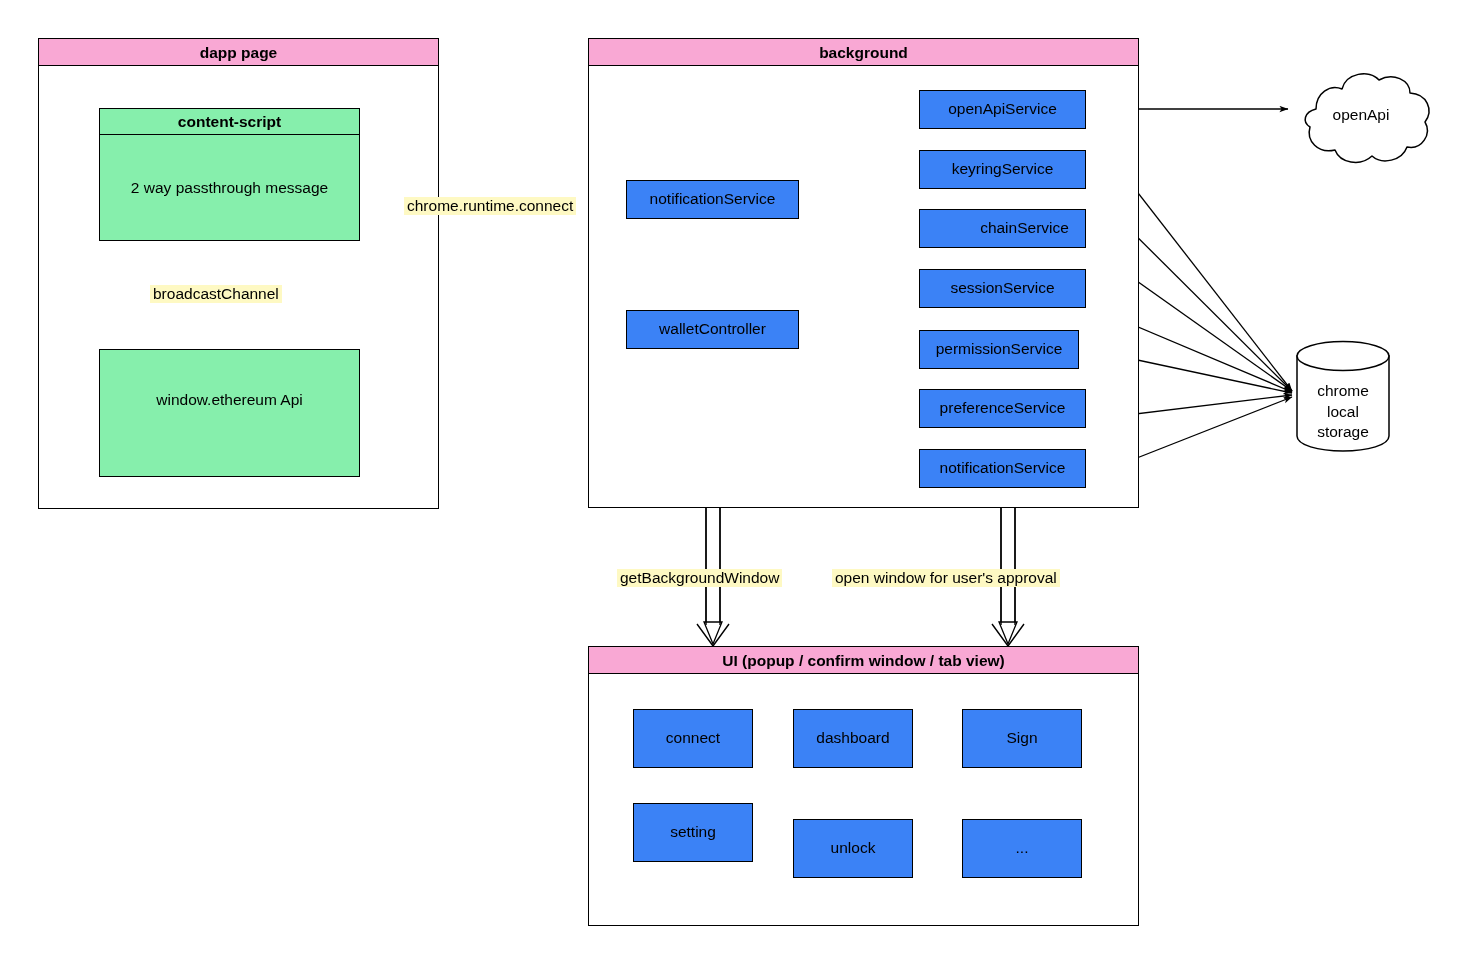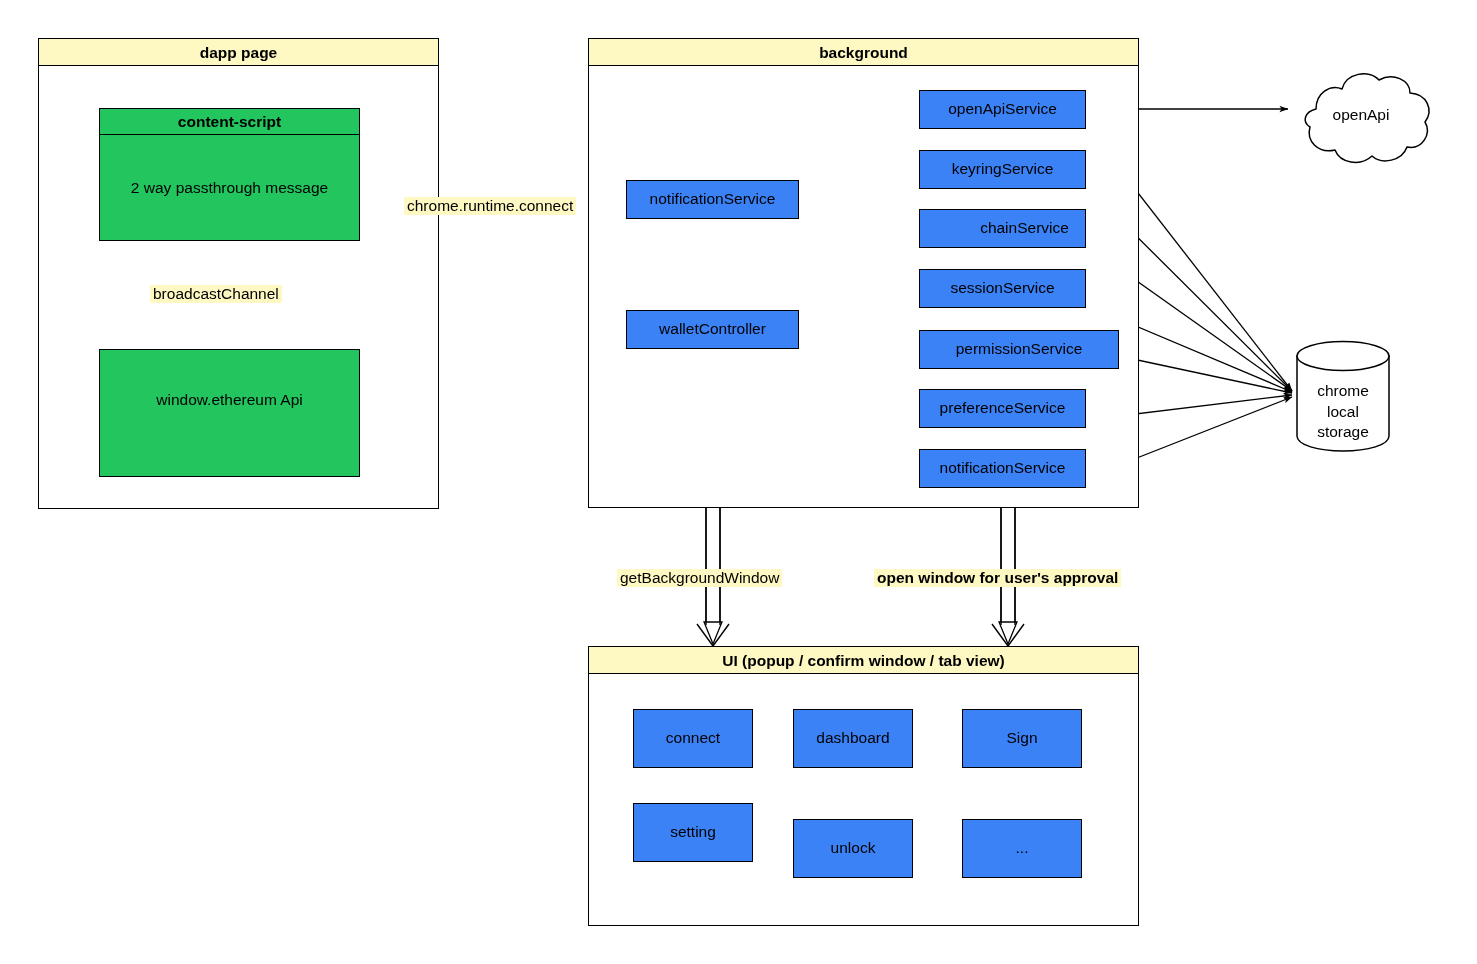--- a/index.html
+++ b/index.html
@@ -38,40 +38,40 @@
     left: 0;
     top: 0;
     width: 100%;
     height: 27px;
     line-height: 27px;
     text-align: center;
     font-weight: bold;
     font-size: 15.5px;
     border-bottom: 1.6px solid #000;
     box-sizing: border-box;
-    background: #fef9c3;
+    background: #f9a8d4;
   }
   
   .node {
     position: absolute;
     border: 1.6px solid #000;
     background: #3b82f6;
     box-sizing: border-box;
     display: flex;
     align-items: center;
     justify-content: center;
     text-align: center;
     font-size: 15.5px;
     line-height: 1.2;
   }
   
   .titled-box {
     position: absolute;
     border: 1.6px solid #000;
-    background: #22c55e;
+    background: #86efac;
     box-sizing: border-box;
   }
   .titled-box .tb-head {
     height: 26px;
     line-height: 26px;
     text-align: center;
     font-weight: bold;
     font-size: 15.5px;
     border-bottom: 1.6px solid #000;
     box-sizing: border-box;
@@ -216,21 +216,21 @@
   </div>
   <div class="node" style="left:919px; top:150px; width:167px; height:39px;">
     <span>keyringService</span>
   </div>
   <div class="node" style="left:919px; top:209px; width:167px; height:39px;padding-left:44px;">
     <span>chainService</span>
   </div>
   <div class="node" style="left:919px; top:269px; width:167px; height:39px;">
     <span>sessionService</span>
   </div>
-  <div class="node" style="left:919px; top:330px; width:200px; height:39px;">
+  <div class="node" style="left:919px; top:330px; width:160px; height:39px;">
     <span>permissionService</span>
   </div>
   <div class="node" style="left:919px; top:389px; width:167px; height:39px;">
     <span>preferenceService</span>
   </div>
   <div class="node" style="left:919px; top:449px; width:167px; height:39px;">
     <span>notificationService</span>
   </div>
 
   <div class="shape-wrap" style="left:1286px; top:62px; width:150px; height:106px;">
@@ -255,21 +255,21 @@
       <ellipse cx="47" cy="16" rx="46" ry="14.5" fill="#ffffff" stroke="#000" stroke-width="1.5"></ellipse>
     </svg>
     <div class="shape-label" style="flex-direction:column; padding-top:16px;">
       <span>chrome</span>
       <span>local</span>
       <span>storage</span>
     </div>
   </div>
 
   <div class="edge-label" style="left:617px; top:569px;">getBackgroundWindow</div>
-  <div class="edge-label" style="left:874px; top:569px;font-weight:bold;">open window for user's approval</div>
+  <div class="edge-label" style="left:832px; top:569px;">open window for user's approval</div>
 
   <div class="container-box" style="left:588px; top:646px; width:551px; height:280px;">
     <div class="container-title">UI (popup / confirm window / tab view)</div>
   </div>
 
   <div class="node" style="left:633px; top:709px; width:120px; height:59px;">
     <span>connect</span>
   </div>
   <div class="node" style="left:962px; top:709px; width:120px; height:59px;">
     <span>Sign</span>

